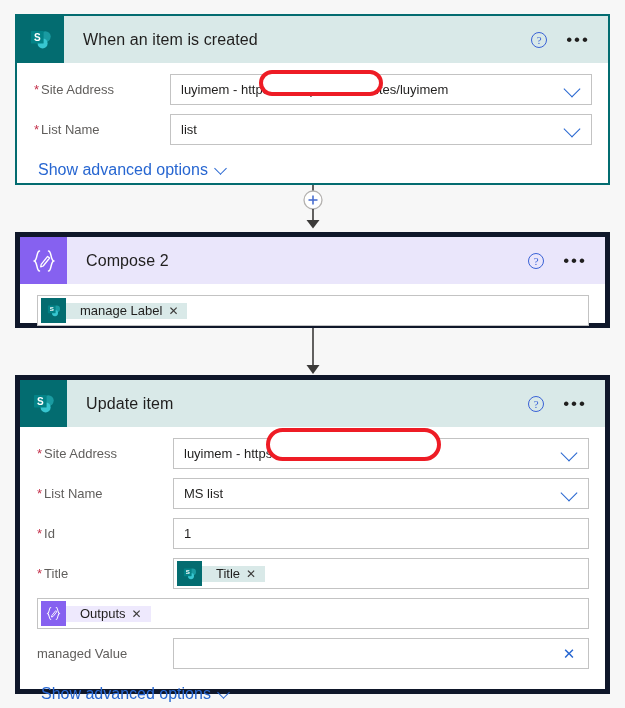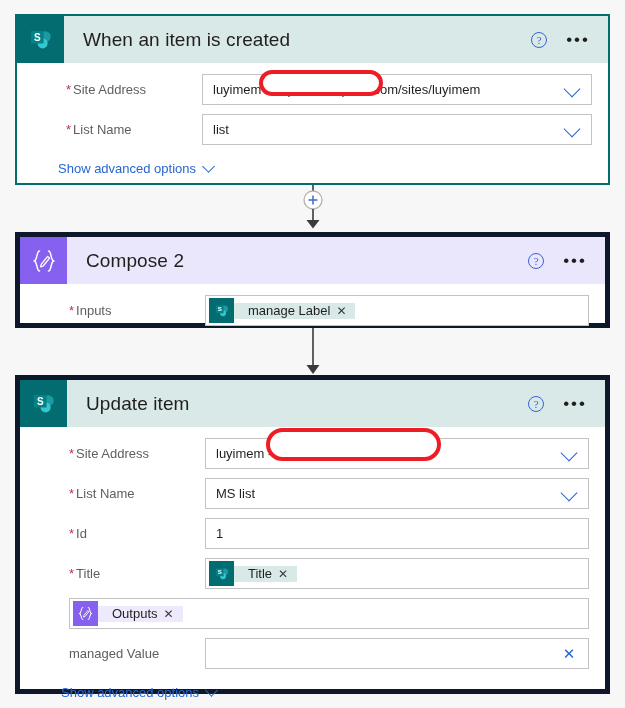--- a/index.html
+++ b/index.html
@@ -53,21 +53,21 @@
     flex: 0 0 47px;
     display: flex;
     align-items: center;
     justify-content: center;
   }
   .node-icon.sp   { background: #036c70; }
   .node-icon.comp { background: #8661f0; }
 
   .card-title {
     flex: 1 1 auto;
-    font-size: 19px;
+    font-size: 16px;
     color: #201f1e;
     padding-left: 19px;
     letter-spacing: .1px;
   }
 
   .hdr-actions {
     display: flex;
     align-items: center;
     gap: 19px;
     padding-right: 18px;
@@ -87,21 +87,21 @@
   .ellipsis {
     color: #201f1e;
     font-size: 17px;
     letter-spacing: 2px;
     line-height: 8px;
     cursor: pointer;
     user-select: none;
   }
 
   
-  .card-body { padding: 11px 0 10px 0; margin-left: 32px; }
+  .card-body { padding: 11px 0 10px 0; }
 
   .field-row {
     display: flex;
     align-items: center;
     min-height: 31px;
     margin: 0 0 9px 0;
     padding: 0 16px 0 17px;
   }
   .field-label {
     flex: 0 0 136px;
@@ -183,23 +183,23 @@
     color: #3b3a39;
     cursor: pointer;
     user-select: none;
   }
 
   
   .adv-link {
     display: flex;
     align-items: center;
     gap: 8px;
-    padding: 7px 0 3px 9px;
+    padding: 7px 0 3px 21px;
     color: #2766d1;
-    font-size: 13px;
+    font-size: 16px;
     cursor: pointer;
     width: max-content;
   }
   .adv-chevron {
     width: 8px; height: 8px;
     border-right: 1.5px solid #2766d1;
     border-bottom: 1.5px solid #2766d1;
     transform: rotate(45deg);
     margin-top: -4px;
   }
@@ -298,23 +298,20 @@
         </svg>
       </div>
       <div class="card-title">Compose 2</div>
       <div class="hdr-actions">
         <div class="help-icon">?</div>
         <div class="ellipsis">•••</div>
       </div>
     </div>
     <div class="card-body">
       <div class="field-row">
-        <div class="field-label">
-          <span class="req">*</span><span>Inputs</span>
-        </div>
         <div class="field-control token-host">
           <span class="token sp">
             <span class="token-icon sp">
               <svg width="16" height="16" viewBox="0 0 26 26" aria-hidden="true">
                 <circle cx="17.3" cy="9.6" r="5.4" fill="#1a9ba1"></circle>
                 <circle cx="14.6" cy="16.4" r="5.0" fill="#37c6d0"></circle>
                 <rect x="3" y="4" width="12.6" height="12.6" rx="0.6" fill="#038387"></rect>
                 <text x="9.3" y="13.8" font-family="Liberation Sans, sans-serif" font-size="10" font-weight="bold" fill="#ffffff" text-anchor="middle">S</text>
               </svg>
             </span>

